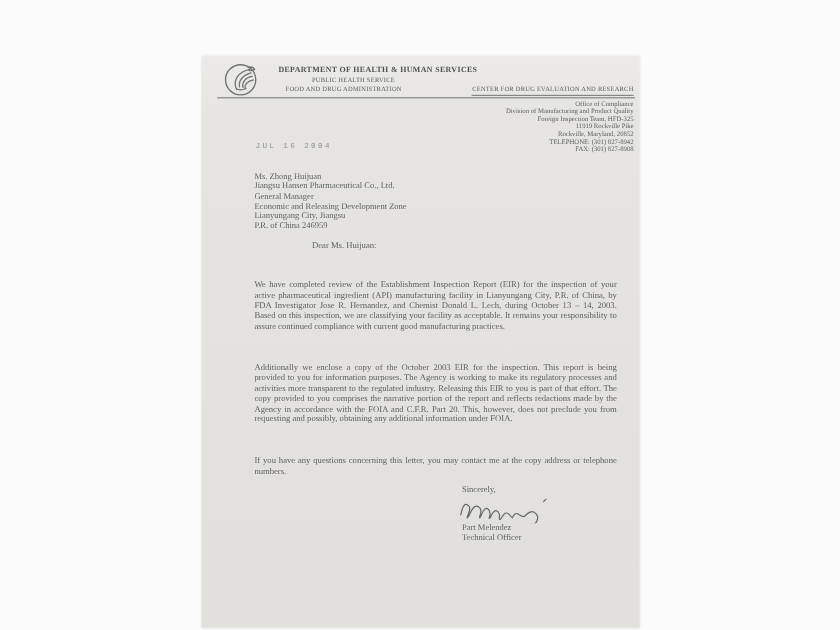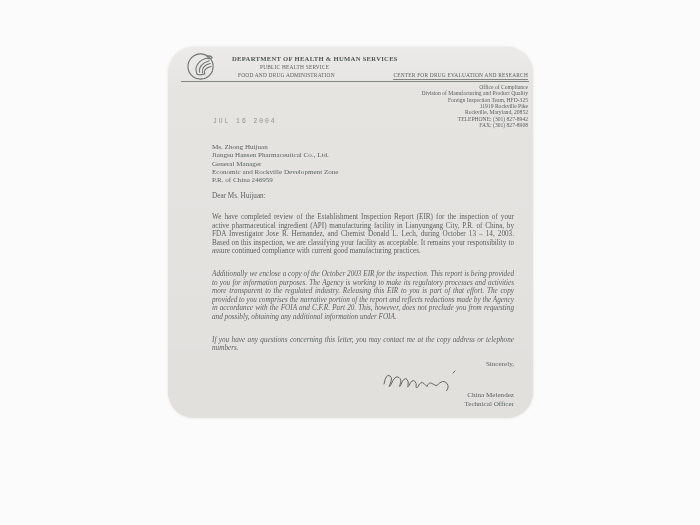--- a/index.html
+++ b/index.html
@@ -14,25 +14,24 @@
   html,body{width:700px;height:525px;overflow:hidden;}
   body{
     background:var(--background);
     font-family:"Liberation Serif","DejaVu Serif",serif;
     color:var(--ink);
     position:relative;
   }
   .paper{
     position:absolute;
     left:168px; top:47px;
-    width:365px; height:371px;
+    width:365px; height:476px;
     background:var(--paper);
     background-image:linear-gradient(180deg, rgba(255,255,255,.25) 0%, rgba(255,255,255,0) 12%, rgba(0,0,0,.02) 100%);
     box-shadow:0 0 3px rgba(0,0,0,.10);
-    border-radius:26px;
   }
   
   .letterhead{position:relative;height:78px;}
   .logo{position:absolute;left:17px;top:4px;width:34px;height:31px;}
   .logo svg{width:100%;height:100%;}
   .dept{
     position:absolute;left:64px;top:8px;
     font-size:6.6px;font-weight:bold;letter-spacing:.3px;
     color:var(--ink-dark);white-space:nowrap;
   }
@@ -68,24 +67,24 @@
     font-family:"Liberation Mono","DejaVu Sans Mono",monospace;
     font-size:6.3px;letter-spacing:2px;color:var(--stamp-ink);
     white-space:nowrap;
   }
   
   .body{
     padding:0 19px 0 44px;
     font-size:7.2px;line-height:8.6px;
   }
   .recipient{margin-top:18px;line-height:8.3px;font-size:7.1px;}
-  .salutation{margin-top:8px;}
-  .para{margin-top:12px;text-align:justify;}
-  .para+.para{margin-top:14px;font-style:italic;}
-  .sig-block{margin-top:7px;margin-left:173px;line-height:8.5px;font-size:7.1px;text-align:right;}
+  .salutation{margin-top:8px;margin-left:48px;}
+  .para{margin-top:24px;text-align:justify;}
+  .para+.para{margin-top:26px;}
+  .sig-block{margin-top:7px;margin-left:173px;line-height:8.5px;font-size:7.1px;}
   .sig-script{width:84px;height:22px;margin:1px 0 0 -4px;}
   .sig-script svg{width:100%;height:100%;}
 </style>
 </head>
 <body>
 
 <div class="paper">
 
   <div class="letterhead">
 
@@ -122,36 +121,37 @@
 
     <div class="date-stamp">JUL 16 2004</div>
   </div>
 
   <div class="body">
 
     <div class="recipient">
       <div>Ms. Zhong Huijuan</div>
       <div>Jiangsu Hansen Pharmaceutical Co., Ltd.</div>
       <div>General Manager</div>
-      <div>Economic and Rockville Development Zone</div>
+      <div>Economic and Releasing Development Zone</div>
+      <div>Lianyungang City, Jiangsu</div>
       <div>P.R. of China 246959</div>
     </div>
 
     <div class="salutation">Dear Ms. Huijuan:</div>
 
     <p class="para">We have completed review of the Establishment Inspection Report (EIR) for the inspection of your active pharmaceutical ingredient (API) manufacturing facility in Lianyungang City, P.R. of China, by FDA Investigator Jose R. Hernandez, and Chemist Donald L. Lech, during October 13 – 14, 2003.  Based on this inspection, we are classifying your facility as acceptable.  It remains your responsibility to assure continued compliance with current good manufacturing practices.</p>
     <p class="para">Additionally we enclose a copy of the October 2003 EIR for the inspection.  This report is being provided to you for information purposes.  The Agency is working to make its regulatory processes and activities more transparent to the regulated industry.  Releasing this EIR to you is part of that effort.  The copy provided to you comprises the narrative portion of the report and reflects redactions made by the Agency in accordance with the FOIA and C.F.R. Part 20.  This, however, does not preclude you from requesting and possibly, obtaining any additional information under FOIA.</p>
     <p class="para">If you have any questions concerning this letter, you may contact me at the copy address or telephone numbers.</p>
 
     <div class="sig-block">
       <div>Sincerely,</div>
       <div class="sig-script">
         <svg viewBox="0 0 84 22" fill="none" stroke="#646963" stroke-width="1">
           <path d="M3 15 q2 -11 6 -8 q3 2 0 8 q-2 5 1 .5 q4 -10 8 -7 q3 2 1 7 q-1 4 1 0 q3 -8 6 -5 q2 2 1 6 q-1 3 1 0 q3 -7 6 -4 q2 2 1 5 q0 3 2 0 q3 -6 6 -3 l3 3 q2 -5 5 -3 t5 2 q6 -7 10 -2 q3 4 -2 9 q-4 4 -2 -1" stroke-linecap="round"></path>
           <path d="M72 4 l2 -2" stroke-linecap="round"></path>
         </svg>
       </div>
-      <div>China Melendez</div>
+      <div>Part Melendez</div>
       <div>Technical Officer</div>
     </div>
 
   </div>
 </div>
 
 </body></html>

